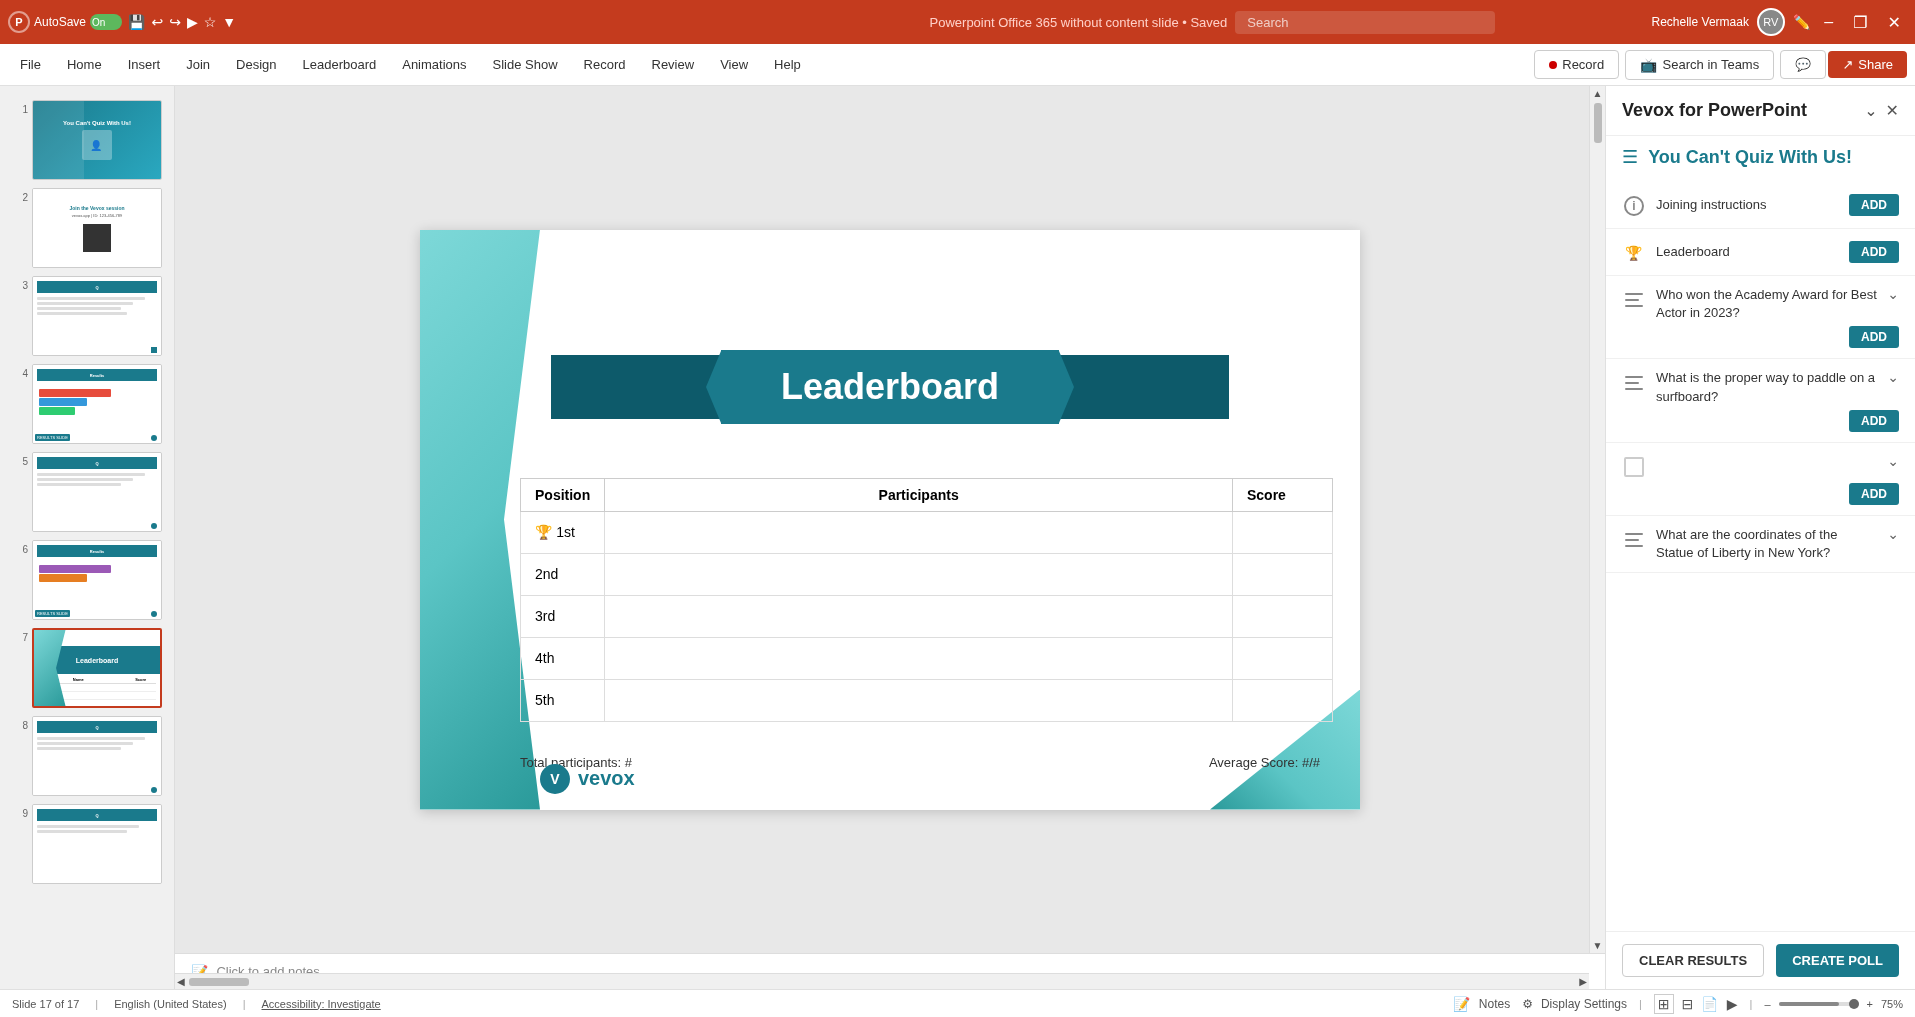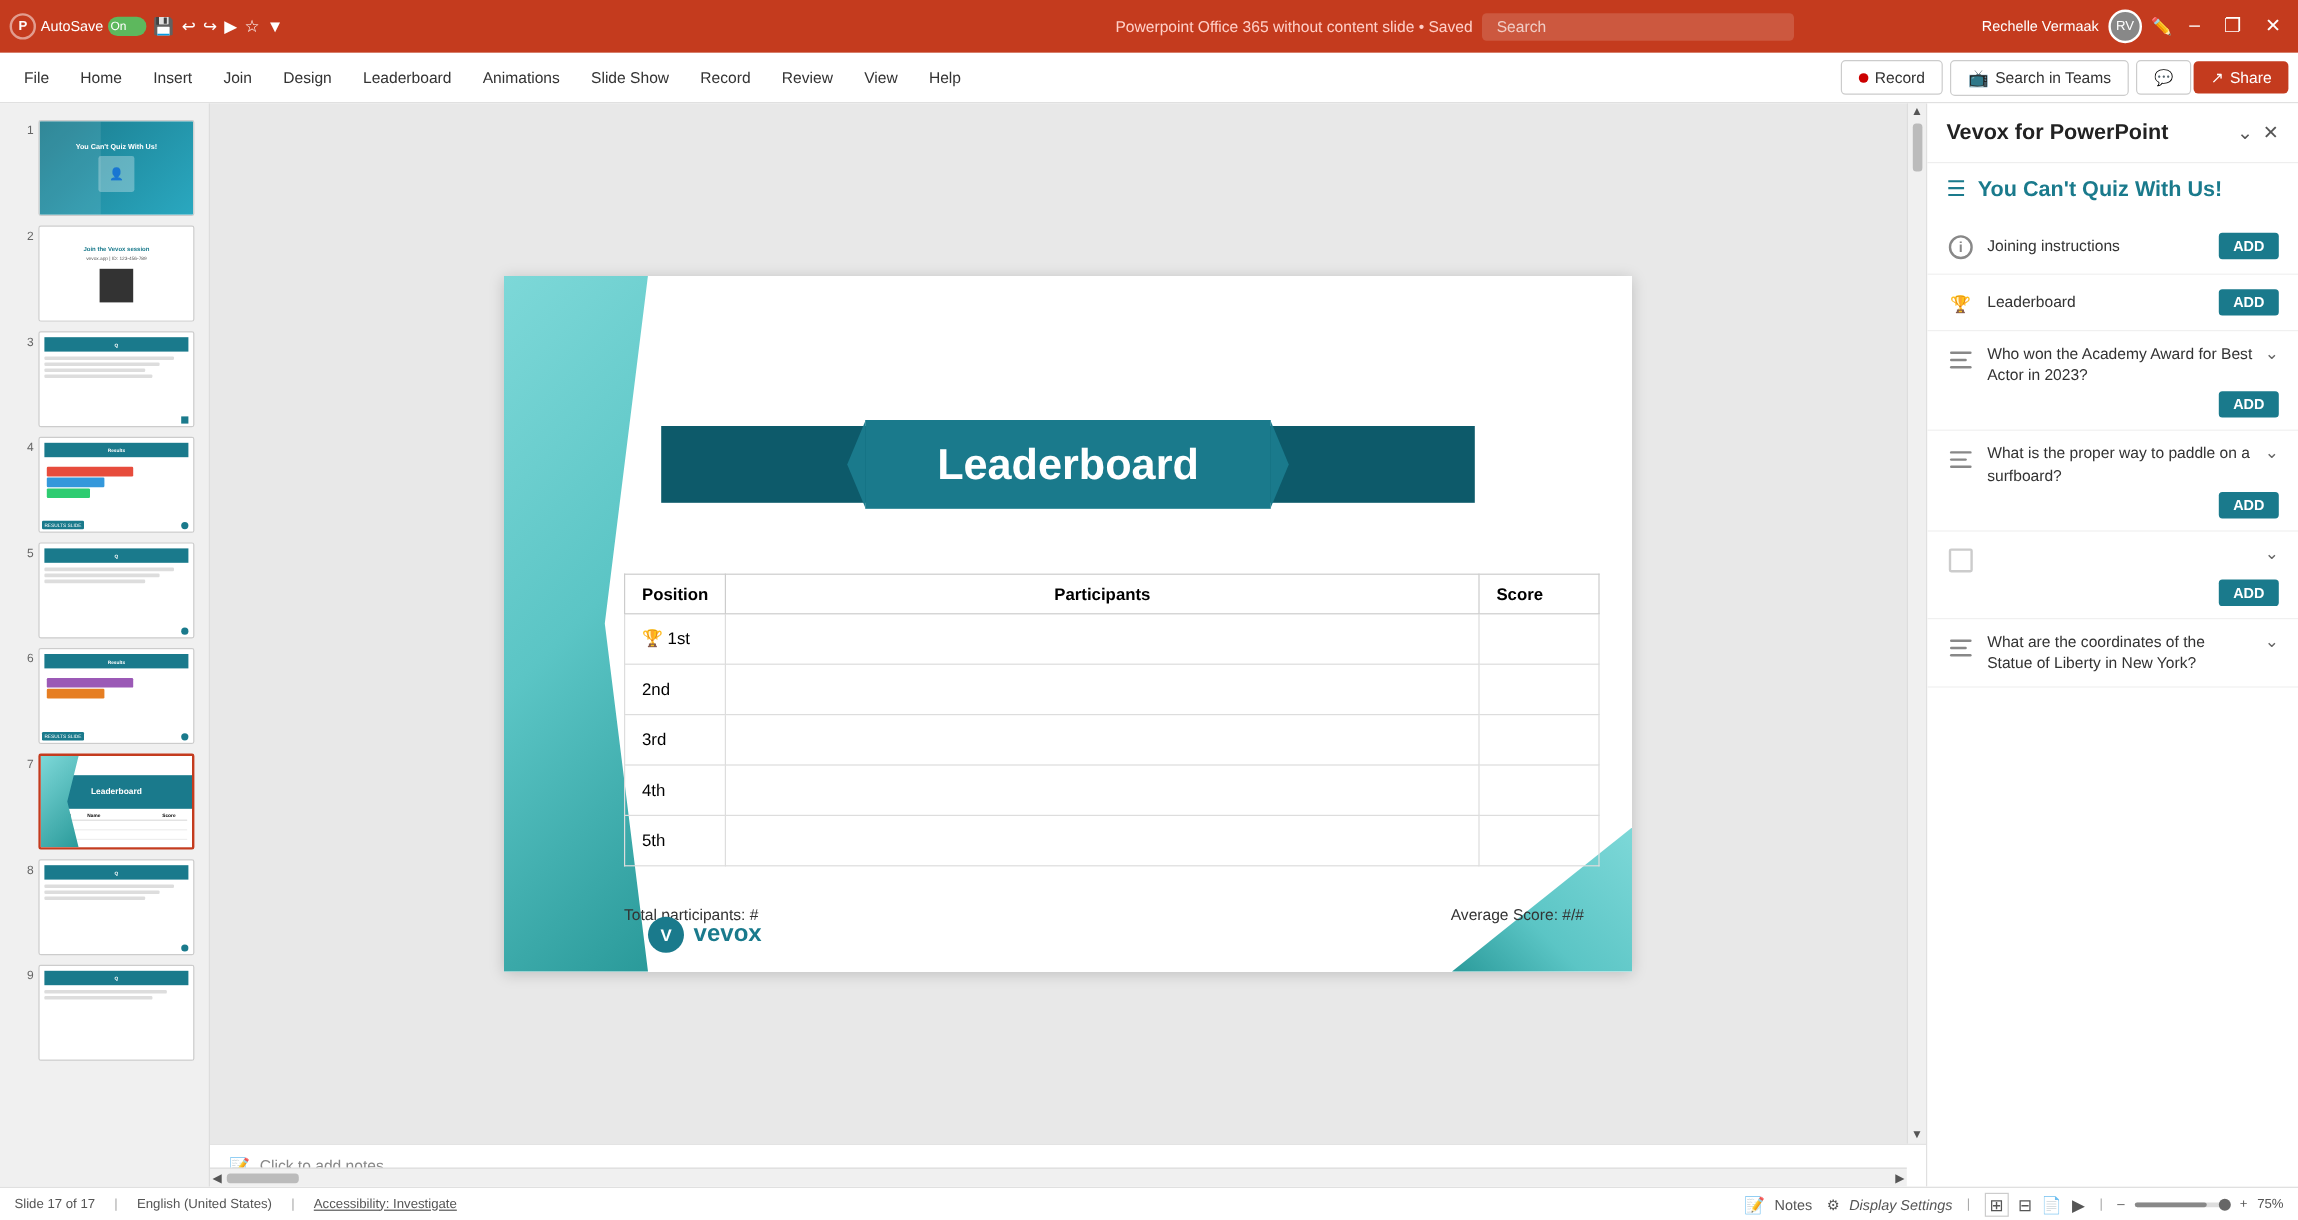--- a/index.html
+++ b/index.html
@@ -714,36 +714,40 @@
               <div style="height:2px;background:#888;border-radius:1px;"></div>
             </div>
           </div>
           <span class="vevox-item-label">What are the coordinates of the Statue of Liberty in New York?</span>
           <button class="expand-btn">⌄</button>
         </div>
       </div>
 
     </div>
 
+    <div class="vevox-footer">
+      <button class="clear-btn">CLEAR RESULTS</button>
+      <button class="create-poll-btn">CREATE POLL</button>
+    </div>
   </div>
 
 </div>
 
 <div class="status-bar">
   <span>Slide 17 of 17</span>
   <span style="color:#aaa;">|</span>
   <span>English (United States)</span>
   <span style="color:#aaa;">|</span>
   <span style="text-decoration:underline;cursor:pointer;">Accessibility: Investigate</span>
   <div class="status-bar-right">
 
     <span style="font-size:14px;cursor:pointer;">📝</span>
     <span style="font-size:12px;">Notes</span>
     <span style="margin-left:4px;font-size:12px;">⚙</span>
-    <span style="cursor:pointer;font-size:12px;font-style:italic;">Display Settings</span>
+    <span style="cursor:pointer;font-size:12px;">Display Settings</span>
     <span style="color:#aaa;margin:0 4px;">|</span>
 
     <span style="font-size:14px;cursor:pointer;border:1px solid #ccc;padding:1px 3px;">⊞</span>
     <span style="font-size:14px;cursor:pointer;">⊟</span>
     <span style="font-size:14px;cursor:pointer;">📄</span>
     <span style="font-size:14px;cursor:pointer;">▶</span>
     <span style="color:#aaa;margin:0 4px;">|</span>
 
     <span style="font-size:11px;">–</span>
     <div class="zoom-bar">

